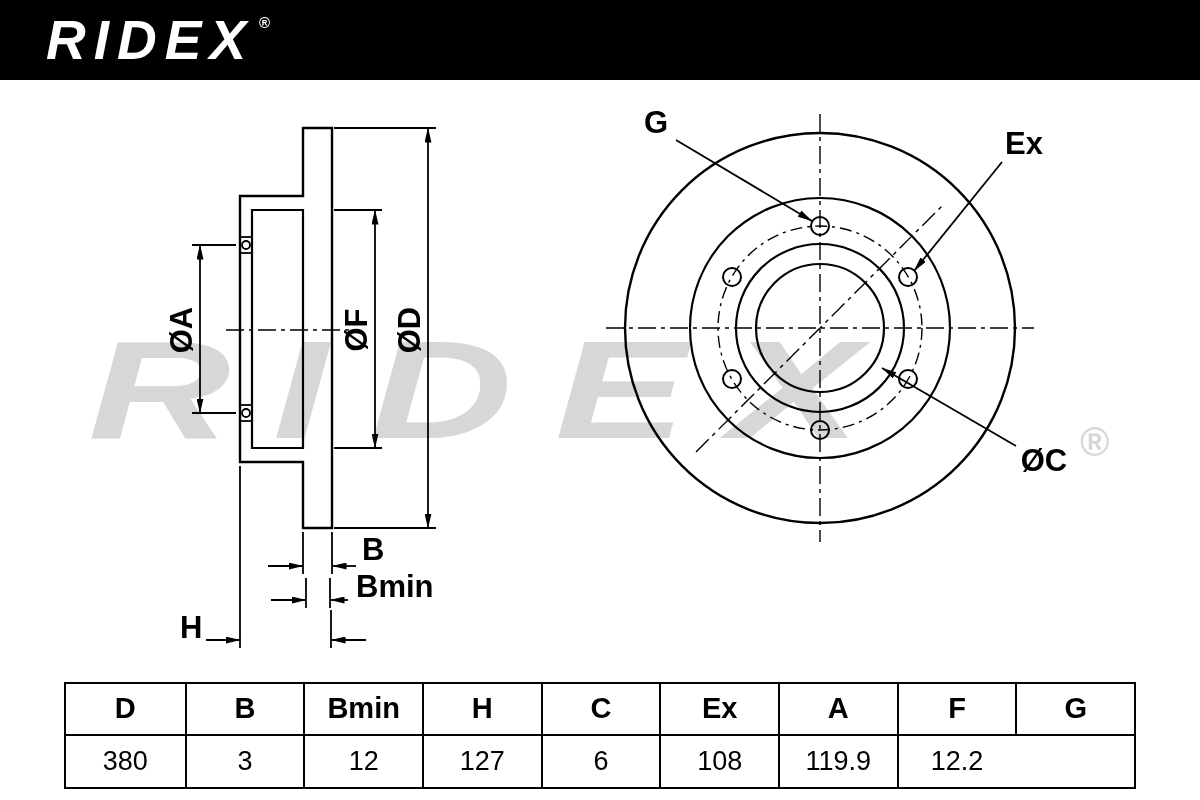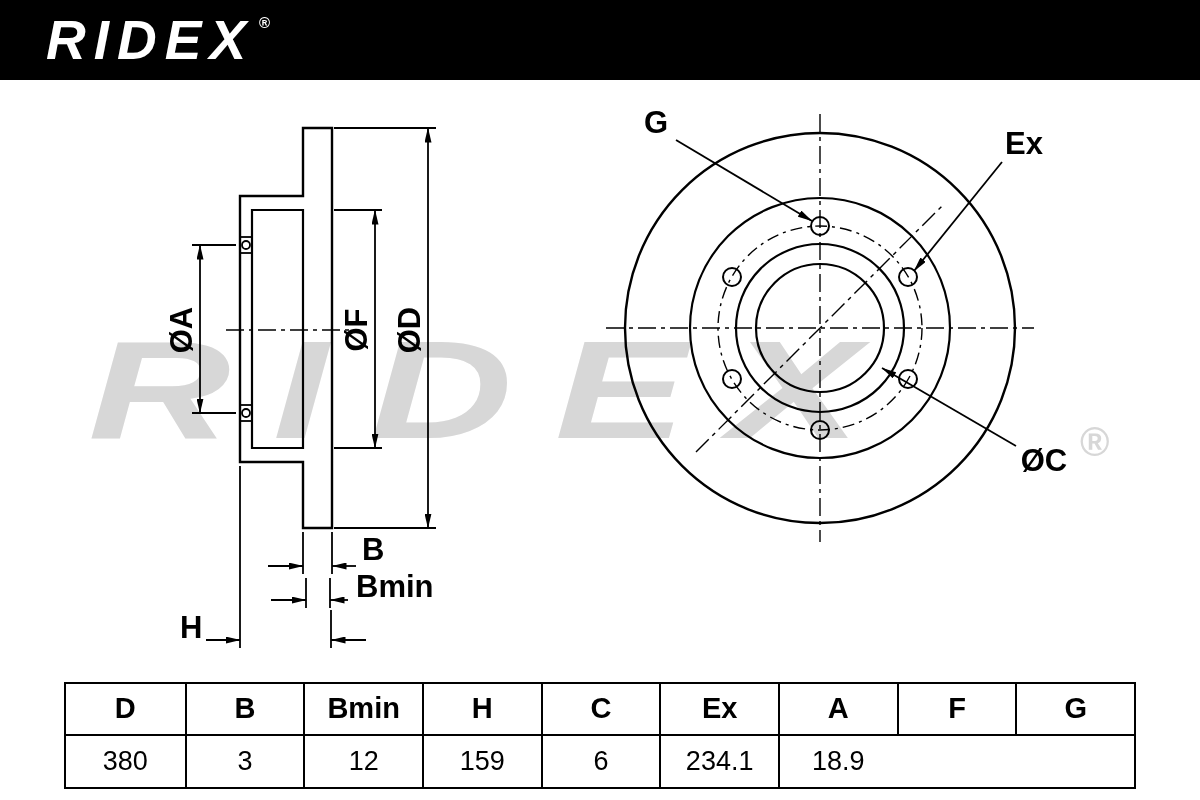--- a/index.html
+++ b/index.html
@@ -188,19 +188,20 @@
     <div class="cell head">H</div>
     <div class="cell head">C</div>
     <div class="cell head">Ex</div>
     <div class="cell head">A</div>
     <div class="cell head">F</div>
     <div class="cell head">G</div>
 
     <div class="cell c0">380</div>
     <div class="cell">3</div>
     <div class="cell">12</div>
-    <div class="cell">159</div>
+    <div class="cell">127</div>
     <div class="cell">6</div>
-    <div class="cell">234.1</div>
-    <div class="cell">18.9</div>
+    <div class="cell">108</div>
+    <div class="cell">119.9</div>
+    <div class="cell">12.2</div>
   </div>
 
 </div>
 
 </body></html>

